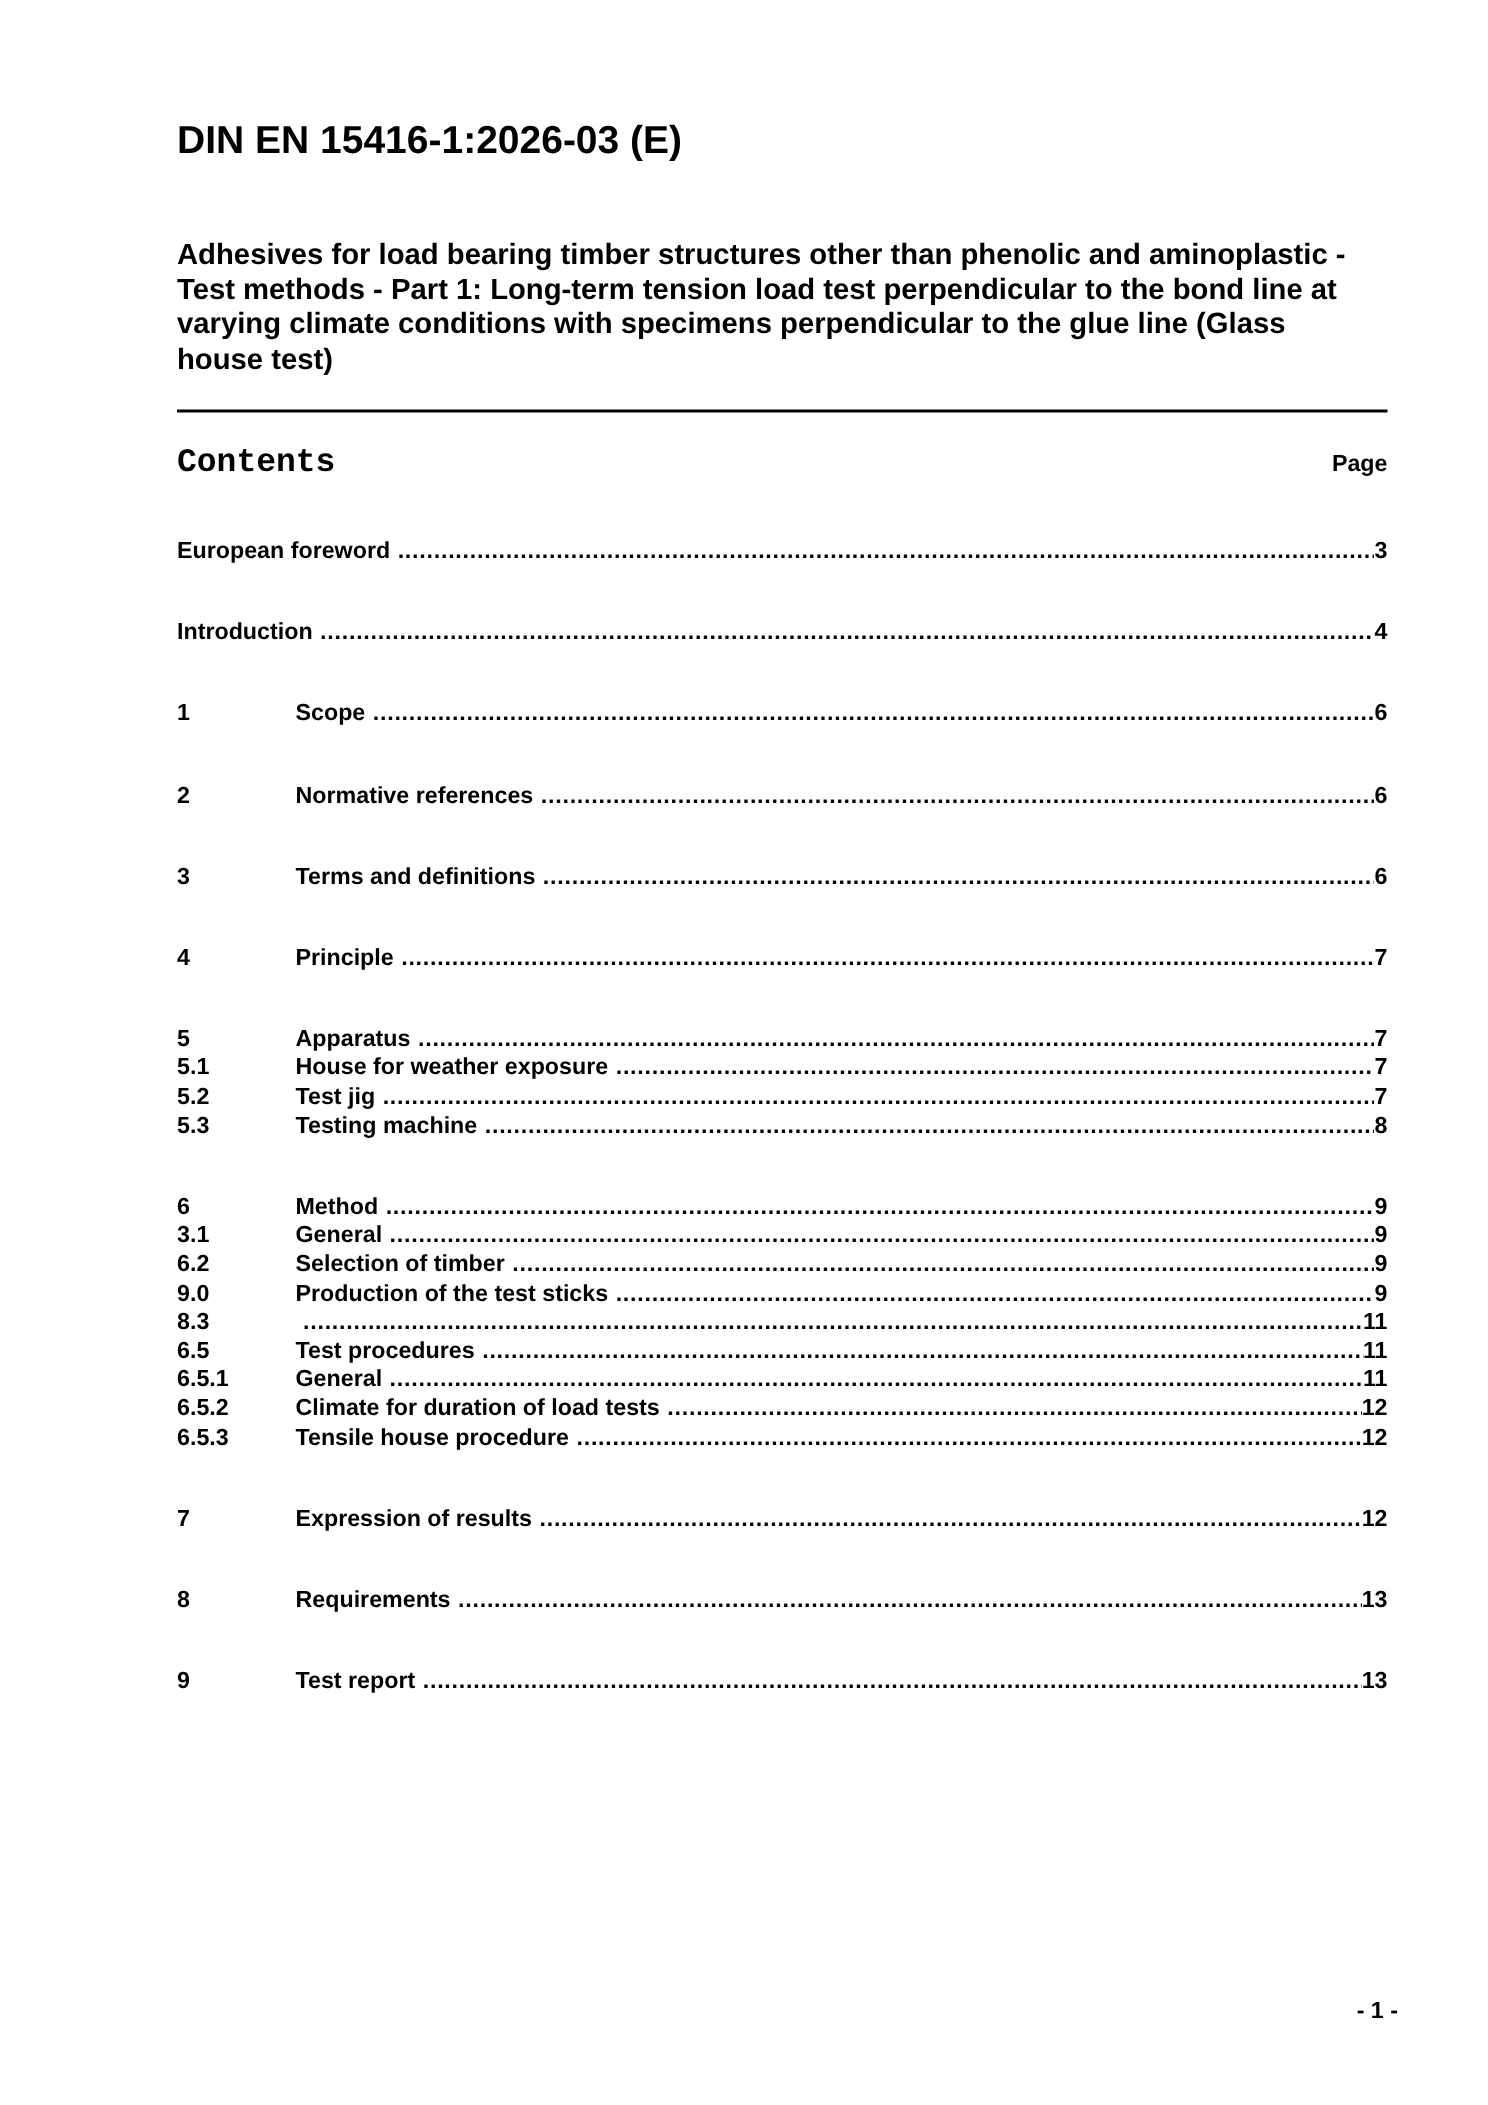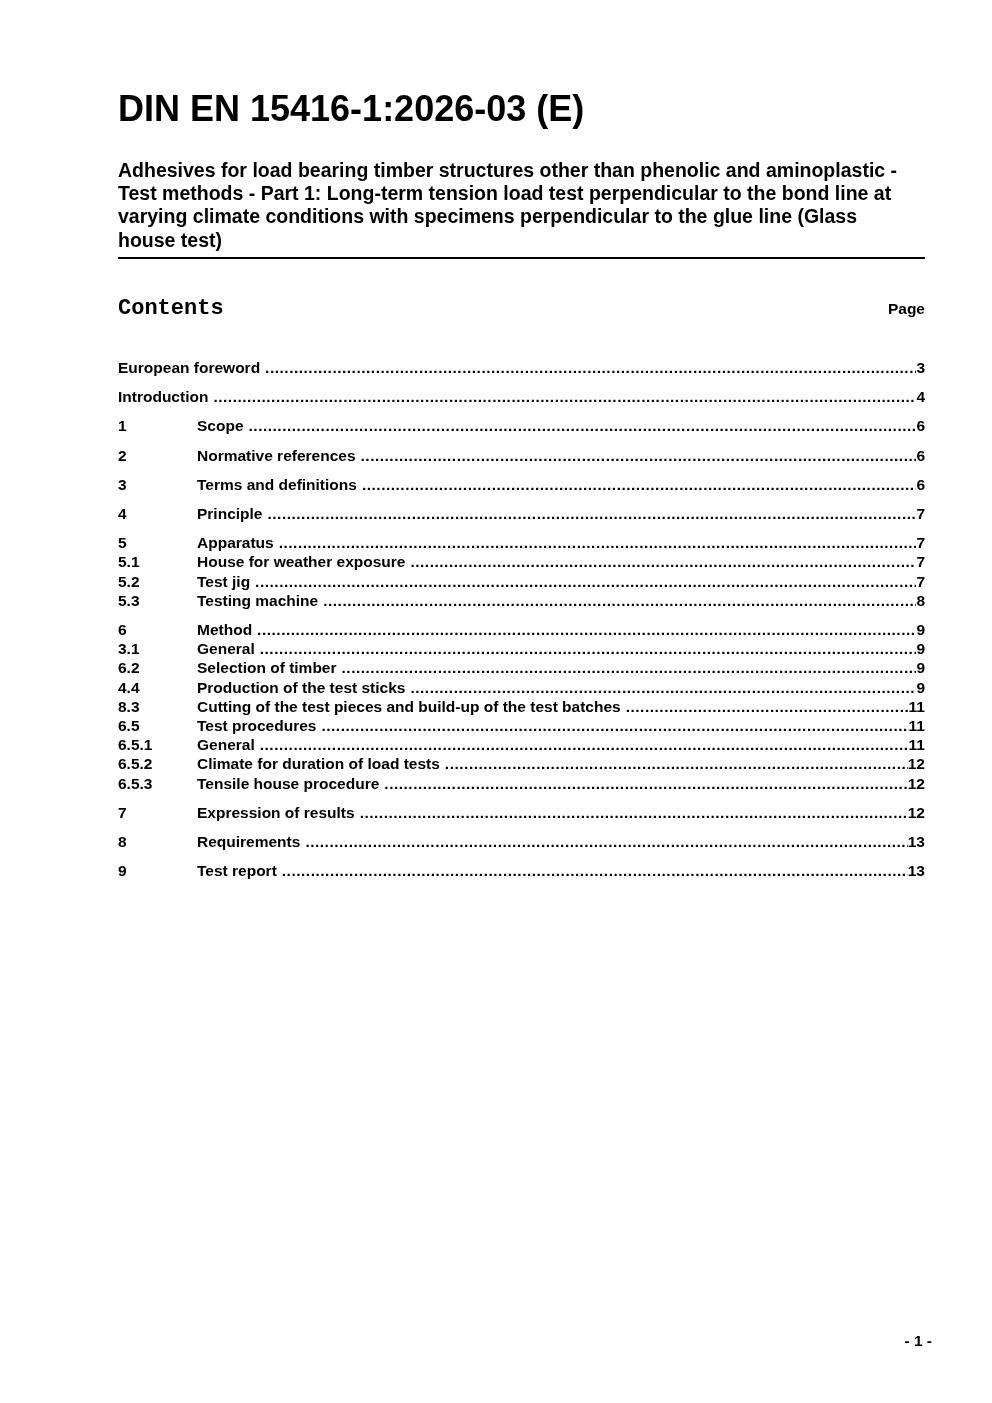--- a/index.html
+++ b/index.html
@@ -10,33 +10,33 @@
     position: relative;
     overflow: hidden;
     font-family: "Liberation Sans", sans-serif;
     font-weight: bold;
     color: #000000;
   }
 
   .doc-code {
     position: absolute;
     left: 118px;
-    top: 95px;
-    font-size: 36px;
+    top: 80px;
+    font-size: 26px;
     line-height: 27px;
     white-space: nowrap;
   }
 
   .doc-title-block {
     position: absolute;
     left: 118px;
     top: 159px;
     width: 807px;
     border-bottom: 2px solid #000000;
-    padding-bottom: 5px;
+    padding-bottom: 21px;
   }
   .doc-title {
     width: 798px;
     font-size: 19.5px;
     line-height: 23.2px;
   }
 
   .contents-row {
     position: absolute;
     left: 118px;
@@ -49,21 +49,21 @@
   .contents-heading { font-size: 22px; line-height: 26px; font-family: Liberation Mono, monospace; }
   .page-label { font-size: 15.5px; line-height: 19.2px; }
 
   .toc {
     position: absolute;
     left: 118px;
     top: 358px;
     width: 807px;
     font-size: 15.5px;
   }
-  .toc-group + .toc-group { margin-top: 10px; }
+  .toc-group + .toc-group { margin-top: 35px; }
   .toc-row {
     display: flex;
     align-items: flex-start;
     line-height: 19.2px;
   }
   .toc-num { flex: 0 0 79px; }
   .toc-title { flex: 0 0 auto; white-space: nowrap; }
   .toc-leader {
     flex: 1 1 0;
     min-width: 0;
@@ -186,28 +186,27 @@
         <span class="toc-leader"></span>
         <span class="toc-page">9</span>
       </div>
       <div class="toc-row">
         <span class="toc-num">6.2</span>
         <span class="toc-title">Selection of timber</span>
         <span class="toc-leader"></span>
         <span class="toc-page">9</span>
       </div>
       <div class="toc-row">
-        <span class="toc-num">4.4</span>
+        <span class="toc-num">9.0</span>
         <span class="toc-title">Production of the test sticks</span>
         <span class="toc-leader"></span>
         <span class="toc-page">9</span>
       </div>
       <div class="toc-row">
         <span class="toc-num">8.3</span>
-        <span class="toc-title">Cutting of the test pieces and build-up of the test batches</span>
         <span class="toc-leader"></span>
         <span class="toc-page">11</span>
       </div>
       <div class="toc-row">
         <span class="toc-num">6.5</span>
         <span class="toc-title">Test procedures</span>
         <span class="toc-leader"></span>
         <span class="toc-page">11</span>
       </div>
       <div class="toc-row">

